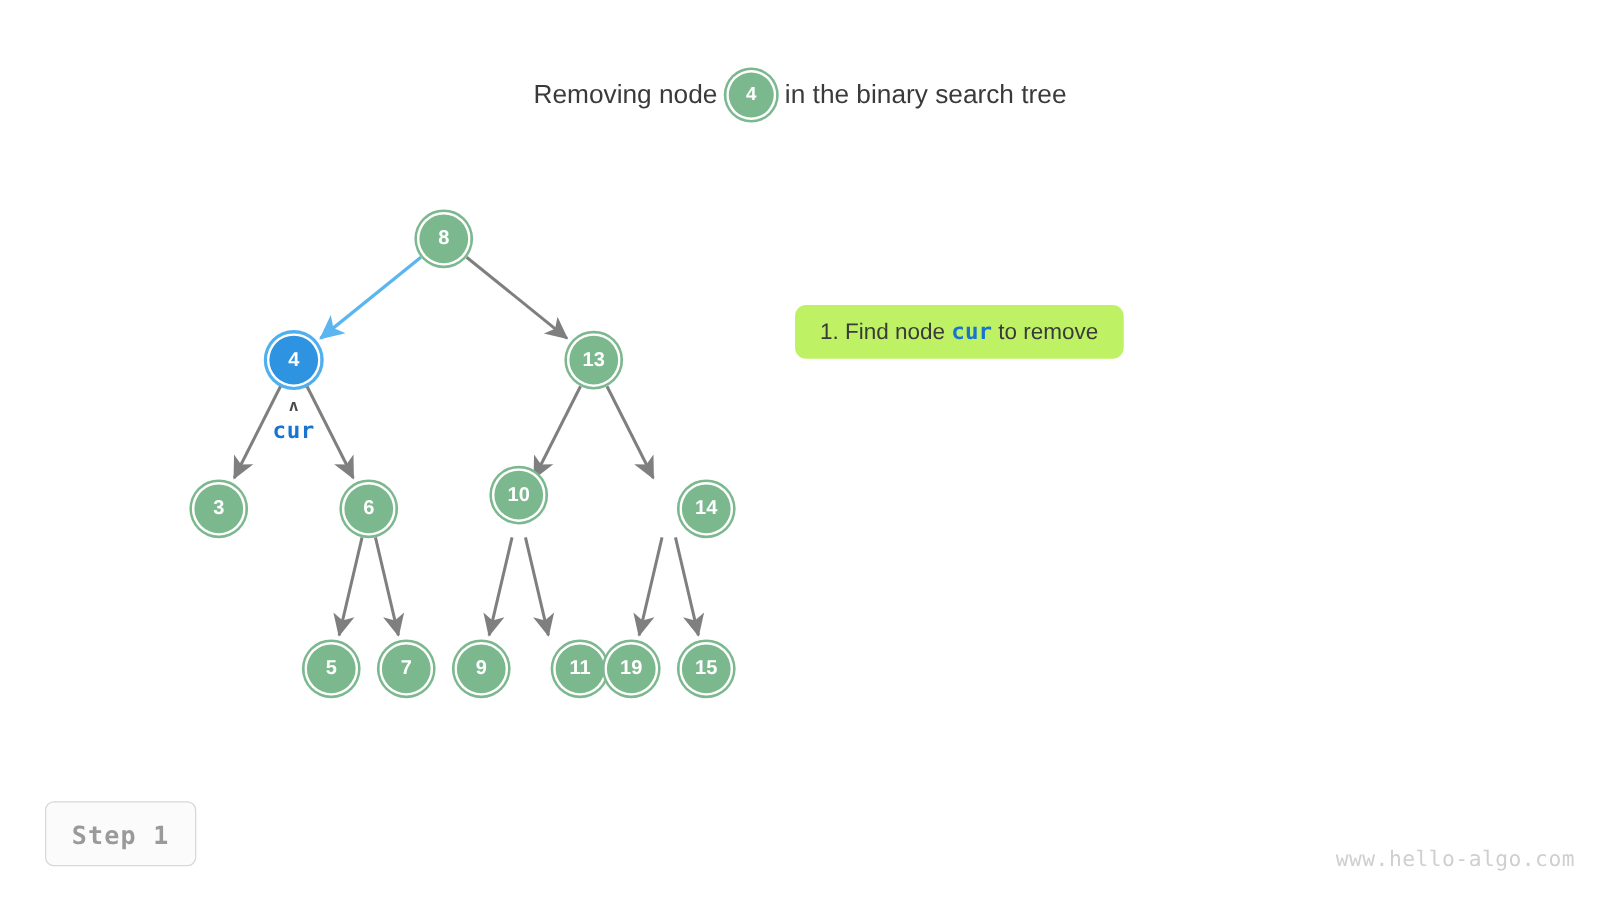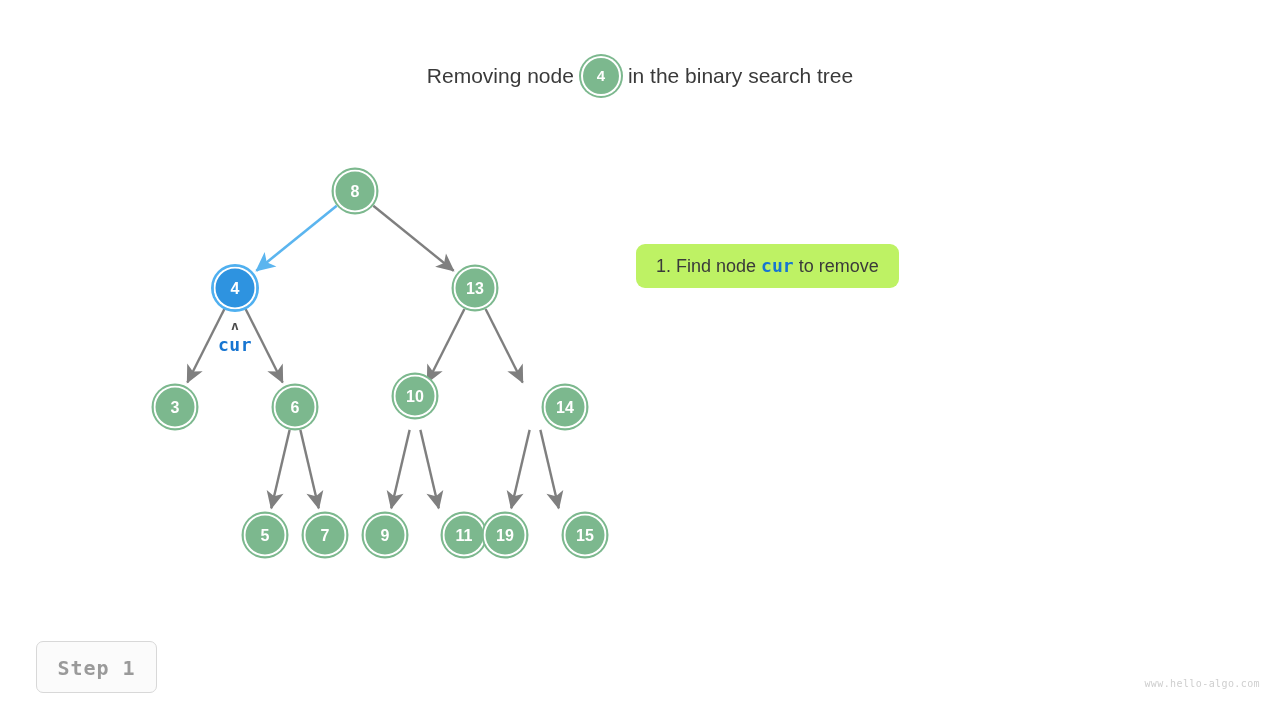--- a/index.html
+++ b/index.html
@@ -144,21 +144,21 @@
     letter-spacing: 1px;
     box-sizing: border-box;
   }
 
   
   #watermark {
     position: absolute;
     right: 20px;
     top: 678px;
     font-family: "DejaVu Sans Mono", monospace;
-    font-size: 10px;
+    font-size: 17px;
     color: #cfcfcf;
     letter-spacing: 0.4px;
   }
 </style>
 </head>
 <body>
 
 <div id="title-bar">
   <span class="tpart">Removing node</span><span class="inline-node">4</span><span class="tpart">in the binary search tree</span>
 </div>
@@ -194,21 +194,21 @@
       <div class="tree-node green" style="left: 475px; top: 288px;">13</div>
       <div class="tree-node green" style="left: 175px; top: 407px;">3</div>
       <div class="tree-node green" style="left: 295px; top: 407px;">6</div>
       <div class="tree-node green" style="left: 415px; top: 396px;">10</div>
       <div class="tree-node green" style="left: 565px; top: 407px;">14</div>
       <div class="tree-node green" style="left: 265px; top: 535px;">5</div>
       <div class="tree-node green" style="left: 325px; top: 535px;">7</div>
       <div class="tree-node green" style="left: 385px; top: 535px;">9</div>
       <div class="tree-node green" style="left: 464px; top: 535px;">11</div>
       <div class="tree-node green" style="left: 505px; top: 535px;">19</div>
-      <div class="tree-node green" style="left: 565px; top: 535px; margin-left: 20px;">15</div>
+      <div class="tree-node green" style="left: 565px; top: 535px;">15</div>
     </div>
 
   <div id="cur-pointer" style="left: 235px; top: 320px;">
     <div id="cur-caret">ʌ</div>
     <div id="cur-label">cur</div>
   </div>
 </div>
 
 <div id="callout">
   <span>1. Find node</span>

